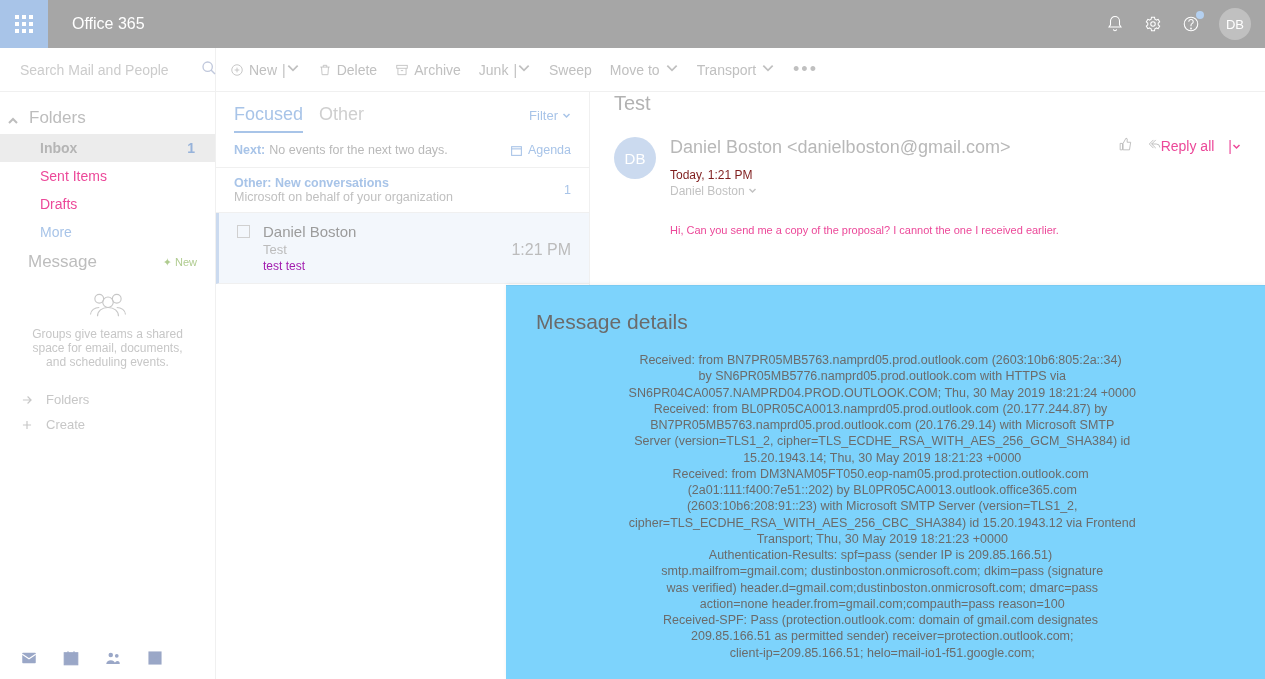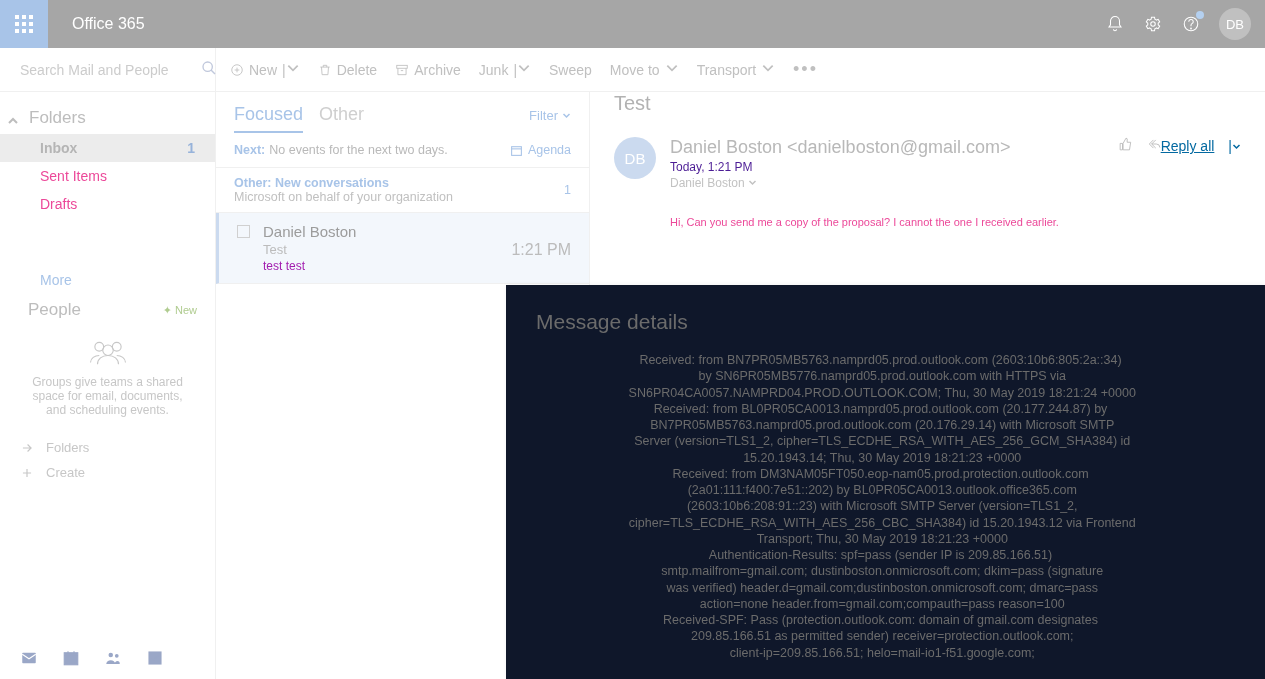--- a/index.html
+++ b/index.html
@@ -25,21 +25,21 @@
 .searchrow input::placeholder { color: #ccc; }
 .searchrow .sicon { color: #c0c8dc; }
 
 .nav-section { padding-top: 10px; }
 .nav-header { display: flex; align-items: center; padding: 6px 7px; color: #bdbdbd; font-size: 17px; cursor: pointer; }
 .nav-header .chev { margin-right: 10px; width: 12px; height: 12px; }
 .nav-header .chev svg { width: 12px; height: 12px; stroke: #bdbdbd; fill: none; stroke-width: 2; }
 .nav-item { display: flex; align-items: center; justify-content: space-between; padding: 6px 20px 6px 40px; font-size: 14px; color: #ec4899; cursor: pointer; }
 .nav-item.selected { background: #ececec; color: #b5b5b5; font-weight: 600; }
 .nav-item .count { color: #97b3da; }
-.nav-more { color: #a8c4e8; margin-top: 48px; }
+.nav-more { color: #a8c4e8; }
 .groups-header { display: flex; align-items: center; padding: 6px 18px; color: #bdbdbd; font-size: 17px; gap: 10px; }
 .groups-new { font-size: 11px; color: #b0cc90; margin-left: auto; display: flex; align-items: center; gap: 3px; }
 .groups-body { text-align: center; padding: 12px 24px; color: #c7c7c7; font-size: 12px; }
 .groups-body svg { width: 42px; height: 28px; stroke: #c7c7c7; fill: none; stroke-width: 1.3; margin-bottom: 6px; }
 .leftlinks { padding: 6px 0; }
 .leftlink { display: flex; align-items: center; gap: 12px; padding: 5px 20px; color: #c7c7c7; font-size: 13px; cursor: pointer; }
 .leftlink svg { width: 14px; height: 14px; stroke: #c7c7c7; fill: none; stroke-width: 2; }
 .bottombar { margin-top: auto; display: flex; gap: 24px; padding: 12px 20px; color: #9aa7c7; }
 .bottombar .bicon { width: 18px; height: 18px; cursor: pointer; }
 .bottombar svg { width: 18px; height: 18px; fill: #9aa7c7; }
@@ -69,28 +69,28 @@
 .msgitem .msubj { color: #bcbcbc; margin-top: 2px; }
 .msgitem .mprev { color: #a21caf; margin-top: 2px; font-size: 12px; }
 .msgitem .mtime { position: absolute; right: 18px; top: 28px; color: #bcbcbc; font-size: 16px; }
 
 
 .readcol { flex: 1; padding: 20px 24px 0; overflow: hidden; position: relative; }
 .readcol h2 { font-size: 20px; font-weight: 400; color: #b2b2b2; margin-bottom: 22px; }
 .msgheader { display: flex; align-items: flex-start; gap: 14px; }
 .msgavatar { width: 42px; height: 42px; border-radius: 50%; background: #cbdaef; color: #fff; display: flex; align-items: center; justify-content: center; font-size: 15px; }
 .msginfo { flex: 1; color: #b8b8b8; font-size: 18px; }
-.msginfo .mtime2 { font-size: 12px; color: #4c1d95; margin-top: 2px; }
+.msginfo .mtime2 { font-size: 12px; color: #7f1d1d; margin-top: 10px; }
 .msginfo .mrecip { font-size: 12px; color: #c2c2c2; margin-top: 2px; }
-.msgactions { display: flex; align-items: center; gap: 14px; color: #0369a1; font-size: 14px; text-decoration: underline; }
+.msgactions { display: flex; align-items: center; gap: 14px; color: #ec4899; font-size: 14px; }
 .msgactions svg { width: 14px; height: 14px; stroke: #b8b8b8; fill: none; stroke-width: 1.5; }
 .msgbody { padding: 24px 0 0 56px; font-size: 11px; color: #ec4899; line-height: 1.5; }
 
 
-.details-panel { position: absolute; left: 506px; top: 285px; right: 0; bottom: 0; background: #0f172a; padding: 24px 30px 10px; border-top: 1px solid rgba(0,0,0,0.04); box-shadow: 0 -1px 4px rgba(0,0,0,0.05); }
+.details-panel { position: absolute; left: 506px; top: 285px; right: 0; bottom: 0; background: #7dd3fc; padding: 24px 30px 10px; border-top: 1px solid rgba(0,0,0,0.04); box-shadow: 0 -1px 4px rgba(0,0,0,0.05); }
 .details-panel h3 { font-size: 21px; font-weight: 400; color: #6b6b6b; margin-bottom: 18px; }
 .details-text { font-family: "Segoe UI", Arial, sans-serif; font-size: 12.5px; color: #6b6b6b; white-space: pre-wrap; line-height: 1.3; overflow-y: scroll; height: calc(100% - 50px); padding-right: 10px; text-align: center; }
 .details-text::-webkit-scrollbar { width: 14px; }
 .details-text::-webkit-scrollbar-thumb { background: #c9c9c9; }
 .details-text::-webkit-scrollbar-track { background: #f0f0f0; }
 
 .chev-sm svg { width: 9px; height: 9px; stroke: currentColor; fill: none; stroke-width: 2; }
 </style>
 </head>
 <body>
@@ -163,21 +163,21 @@
           <span>Drafts</span>
         </div>
       <div class="nav-item nav-more">
           <span>More</span>
         </div>
 
       <div class="groups-header">
         <span class="chev"><svg viewBox="0 0 12 12">
               <path d="M2 8l4-4 4 4"></path>
             </svg></span>
-        <span>People</span>
+        <span>Message</span>
         <span class="groups-new">✦ <span>New</span></span>
       </div>
       <div class="groups-body">
         <svg viewBox="0 0 48 28">
             <circle cx="14" cy="8" r="5"></circle>
             <circle cx="34" cy="8" r="5"></circle>
             <circle cx="24" cy="12" r="6"></circle>
             <path d="M4 26c0-5 5-8 10-8M44 26c0-5-5-8-10-8M12 28c0-6 5-10 12-10s12 4 12 10"></path>
           </svg>
         <div>Groups give teams a shared space for email, documents, and scheduling events.</div>

